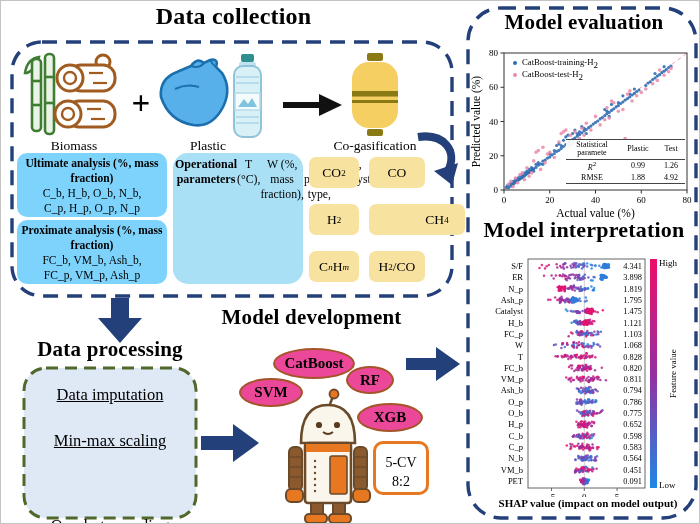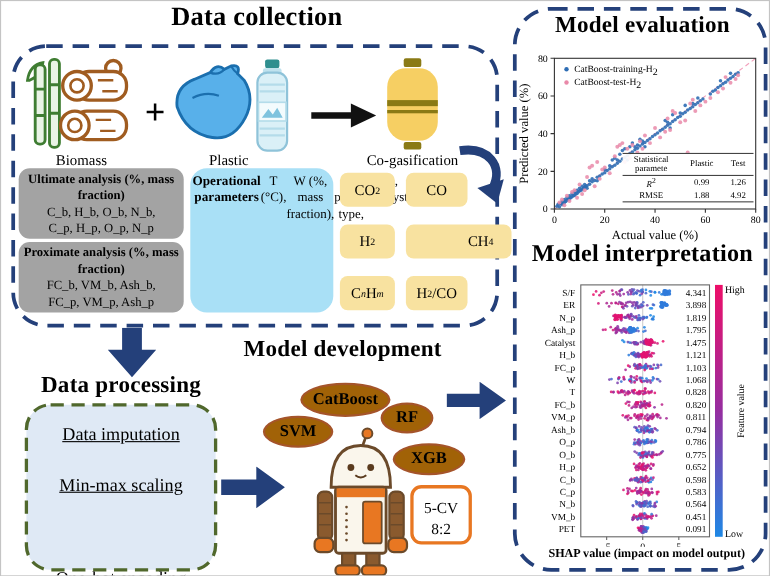--- a/index.html
+++ b/index.html
@@ -1,27 +1,27 @@
 <!DOCTYPE html>
 <html><head>
 <meta charset="utf-8">
 <style>
   html,body{margin:0;padding:0;background:#fff;}
   #canvas{position:relative;width:700px;height:524px;background:#fff;overflow:hidden;
           font-family:"Liberation Serif", serif;color:#000;border:1px solid #c4c4c4;box-sizing:border-box;}
   .abs{position:absolute;}
   .sec-title{font-weight:bold;text-align:center;letter-spacing:0.2px;}
   .icon-label{font-size:13.5px;text-align:center;}
-  .ana-box{background:#a3a3a3;border-radius:10px;text-align:center;font-size:11.5px;line-height:1.3;padding:3px 1px;box-sizing:border-box;}
+  .ana-box{background:#7dd3fc;border-radius:10px;text-align:center;font-size:11.5px;line-height:1.3;padding:3px 1px;box-sizing:border-box;}
   .ana-box b{font-size:11.5px;}
   .op-box{background:#a9e0f6;border-radius:15px;text-align:center;font-size:11.8px;box-sizing:border-box;
           display:flex;flex-direction:row;justify-content:space-evenly;padding:4px 2px;}
   .gas-cell{background:#f8e2a0;border-radius:7px;display:flex;align-items:center;justify-content:center;font-size:13.5px;}
   .gas-cell sub, .legend-row sub{font-size:9px;}
-  .bubble{border:2.5px solid #a5542a;border-radius:50%;background:#a16207;display:flex;align-items:center;justify-content:center;font-weight:bold;}
+  .bubble{border:2.5px solid #a5542a;border-radius:50%;background:#ec4899;display:flex;align-items:center;justify-content:center;font-weight:bold;}
   .proc-item{font-size:16.5px;text-align:center;text-decoration:underline;}
   .cv-box{border:3.5px solid #e87722;border-radius:10px;background:#fff;display:flex;flex-direction:column;
           align-items:center;justify-content:flex-end;font-size:14px;line-height:1.35;}
   .legend-row{display:flex;align-items:center;font-size:8.7px;height:12px;}
   .legend-dot{width:4px;height:4px;border-radius:50%;margin-right:5px;flex:0 0 auto;}
   .stat-table{font-size:8px;line-height:1.05;background:rgba(255,255,255,0.92);
               border-top:1px solid #444;border-bottom:1px solid #444;}
   .stat-table .hdr{border-bottom:1px solid #444;}
   .stat-table .r{display:flex;align-items:center;text-align:center;}
   .stat-table .c1{width:52px;} .stat-table .c2{width:40px;} .stat-table .c3{width:26px;}

